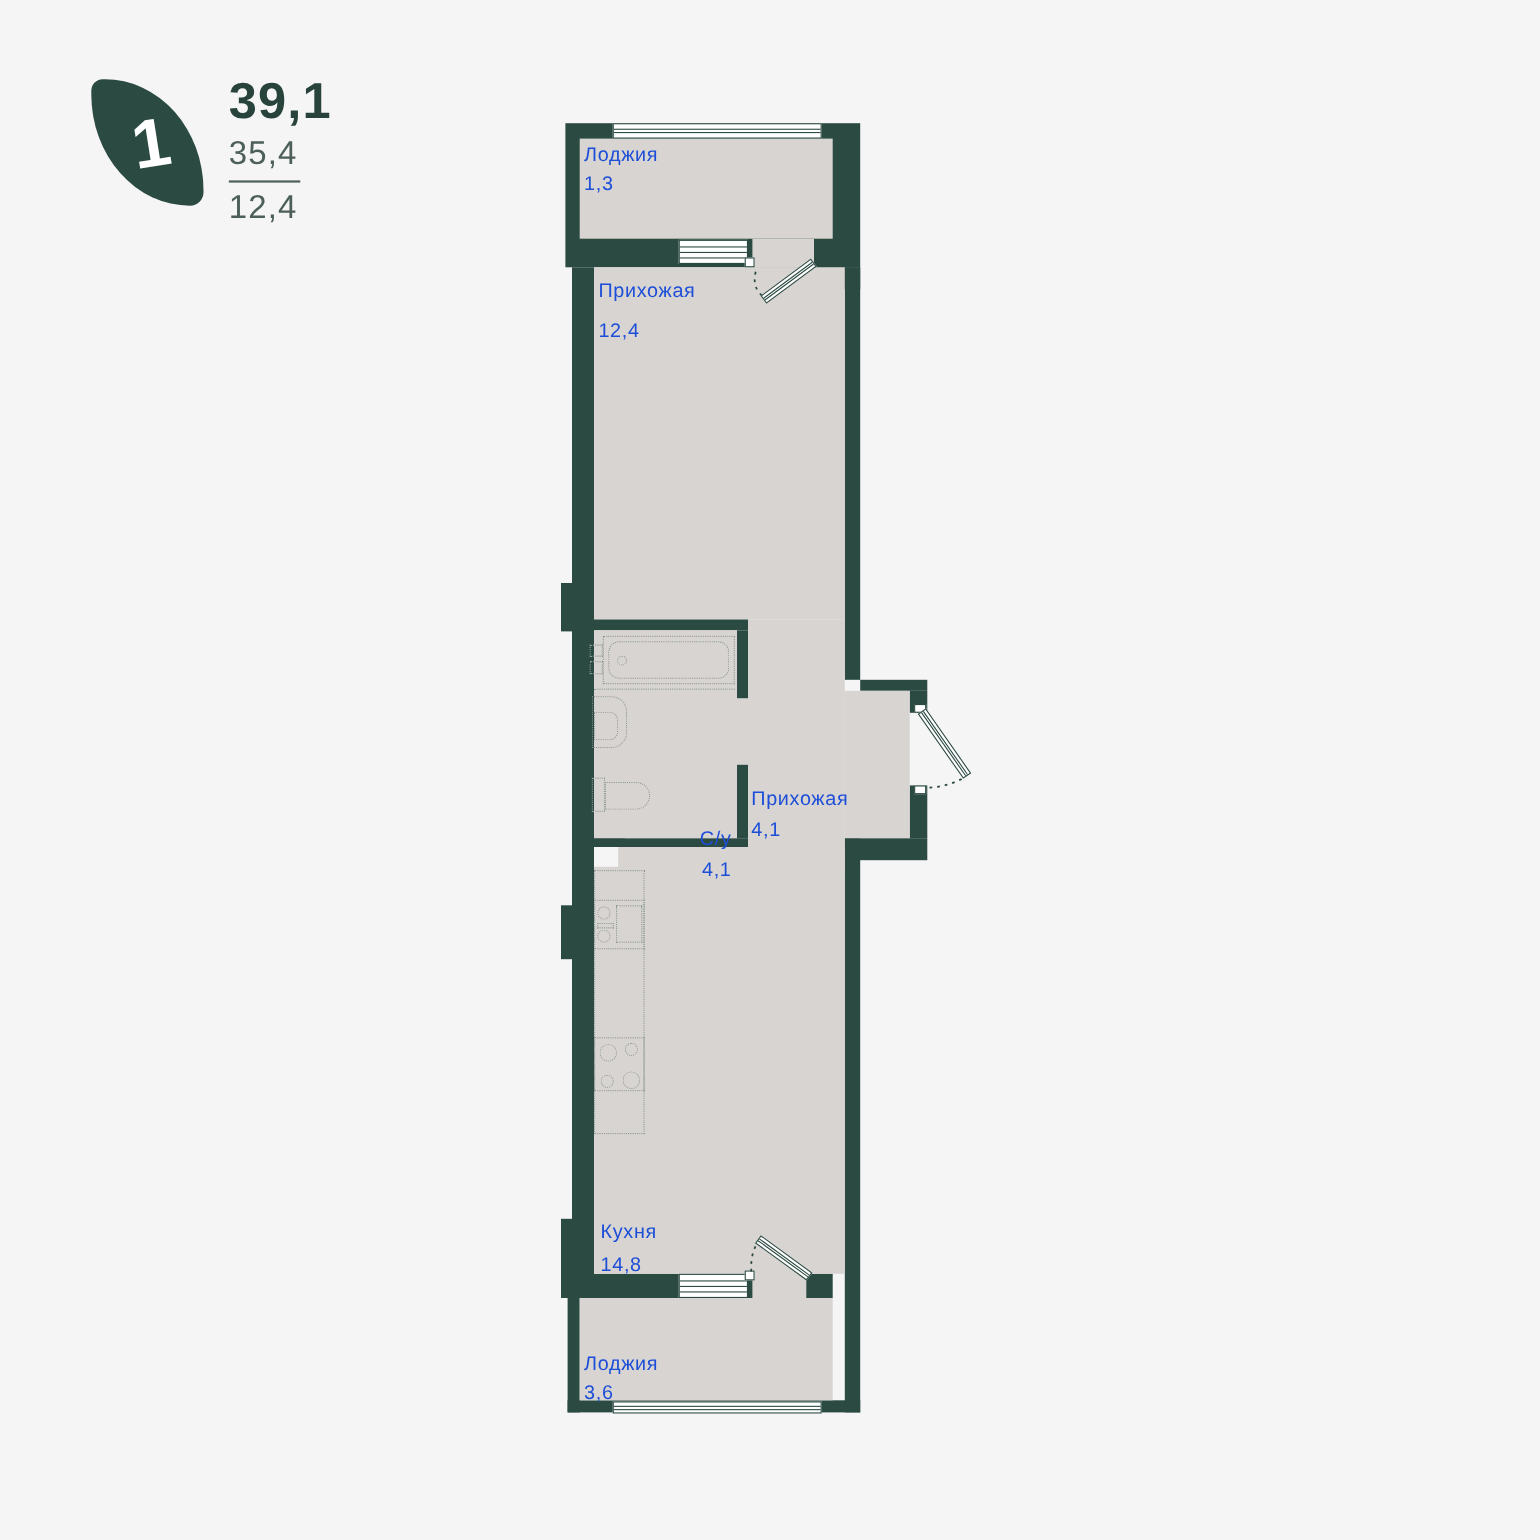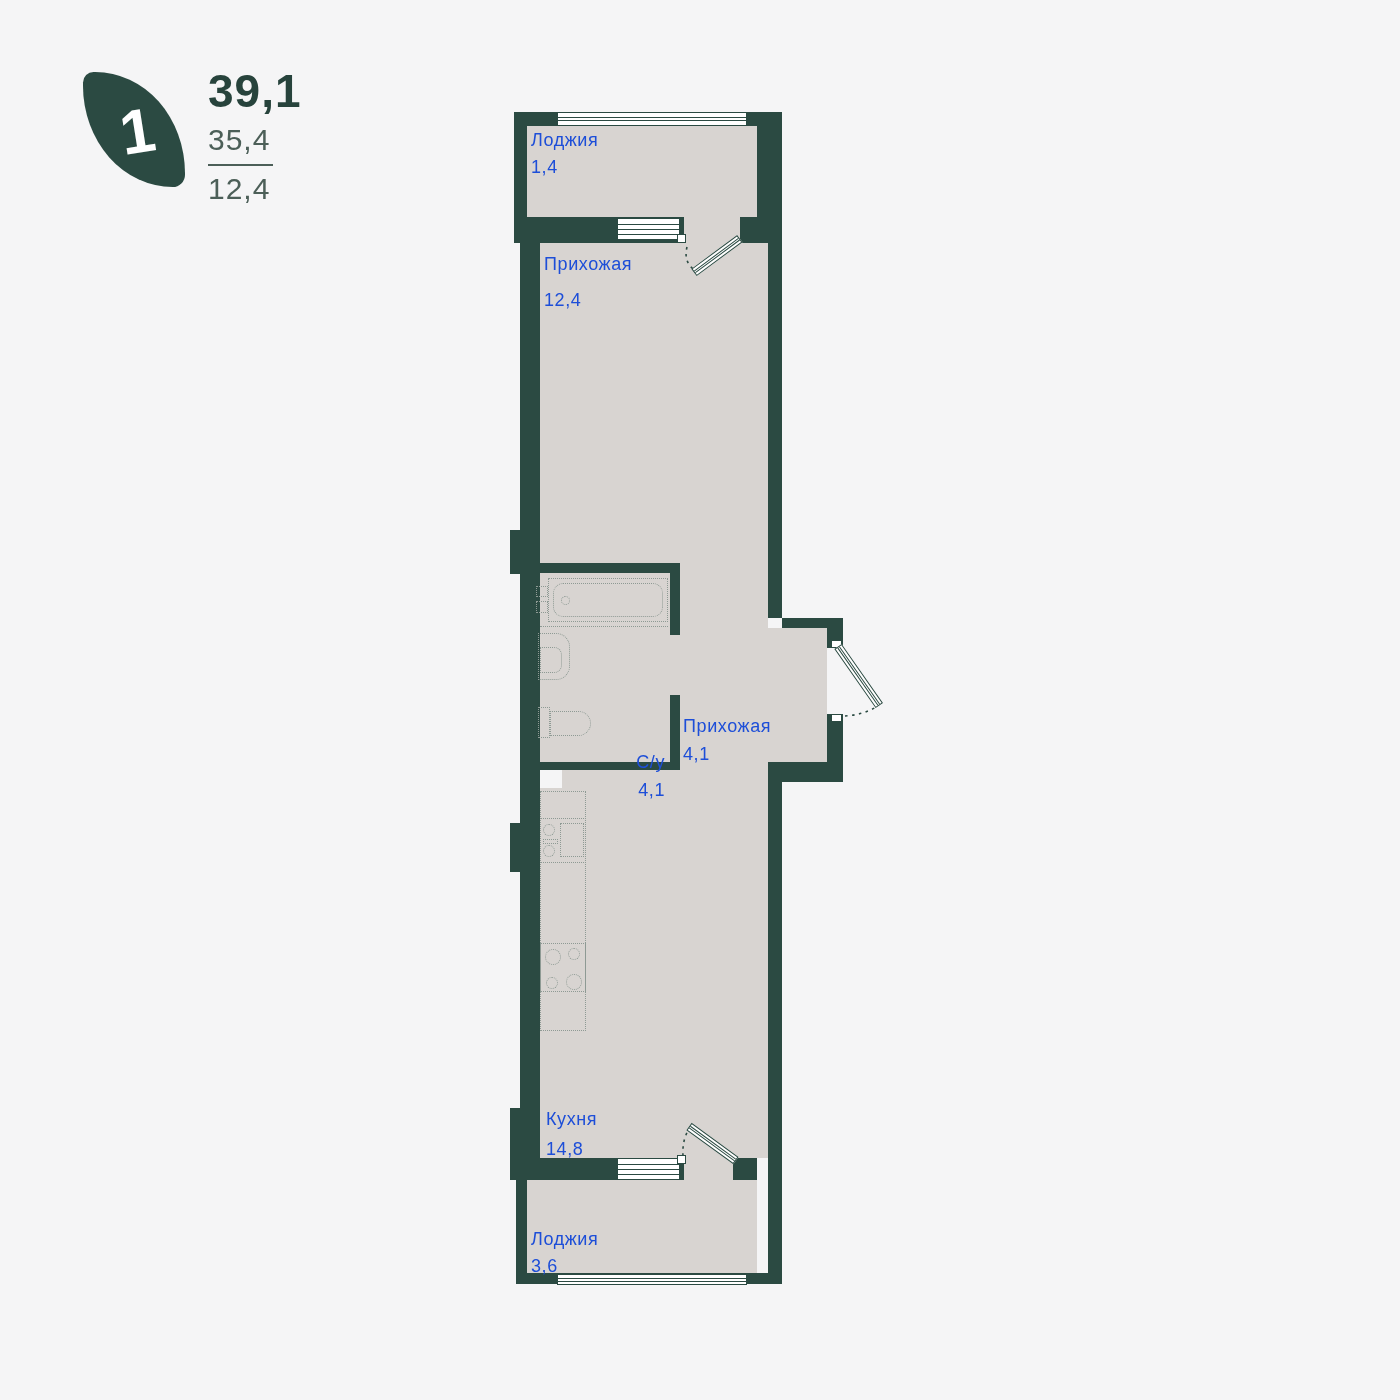--- a/index.html
+++ b/index.html
@@ -157,21 +157,21 @@
     <div class="dot" style="left:543px;top:839px;width:15px;height:5px;"></div>
     <div class="dot" style="left:560px;top:823px;width:24px;height:34px;"></div>
     <div class="dot" style="left:540px;top:943px;width:46px;height:49px;"></div>
     <div class="dot circle" style="left:545px;top:949px;width:16px;height:16px;"></div>
     <div class="dot circle" style="left:568px;top:948px;width:12px;height:12px;"></div>
     <div class="dot circle" style="left:546px;top:977px;width:12px;height:12px;"></div>
     <div class="dot circle" style="left:566px;top:974px;width:16px;height:16px;"></div>
 
     <div class="rlabel" style="left:531px;top:127px;line-height:27px;">
       <span class="nm">Лоджия</span>
-      <span class="ar">1,4</span>
+      <span class="ar">1,3</span>
     </div>
     <div class="rlabel" style="left:544px;top:246px;line-height:36px;">
       <span class="nm">Прихожая</span>
       <span class="ar">12,4</span>
     </div>
     <div class="rlabel" style="left:565px;top:712px;width:100px;text-align:right;line-height:28px;margin-top:36px;">
       <span class="nm">С/у</span>
       <span class="ar">4,1</span>
     </div>
     <div class="rlabel" style="left:683px;top:712px;width:140px;line-height:28px;">

